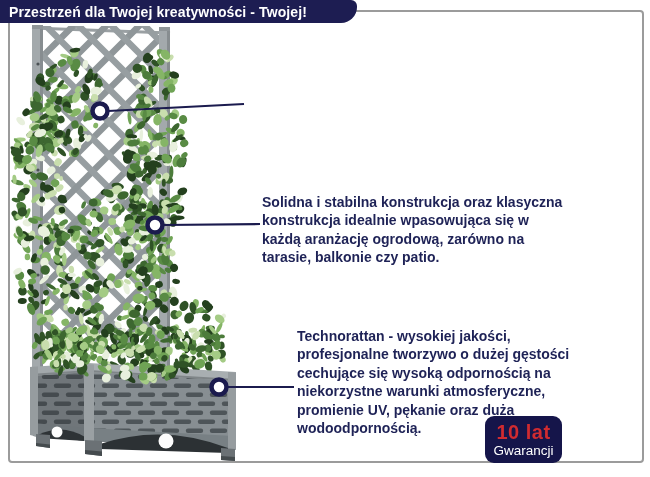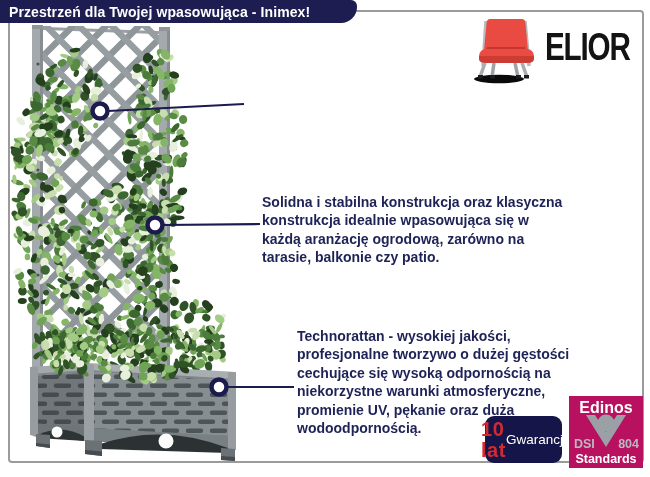--- a/index.html
+++ b/index.html
@@ -21,61 +21,41 @@
   
   #overlay{position:absolute;left:0;top:0;z-index:5;pointer-events:none;}
   
   .callout{position:absolute;margin:0;color:#1e2256;font-weight:bold;font-size:14px;
            line-height:18.4px;white-space:pre-line;z-index:6;letter-spacing:0;}
   #callout-1{left:247px;top:90px;width:345px;}
   #callout-2{left:262px;top:193px;width:345px;}
   #callout-3{left:297px;top:327px;width:330px;}
   
   #badge-guarantee{position:absolute;left:485px;top:416px;width:77px;height:47px;background:#15154a;
-                   border-radius:9px;z-index:8;display:flex;flex-direction:row;align-items:center;justify-content:center;}
+                   border-radius:9px;z-index:8;display:flex;flex-direction:column;align-items:center;justify-content:center;}
   #badge-guarantee .b1{color:#d02b30;font-weight:bold;font-size:20px;line-height:21px;letter-spacing:.5px;}
   #badge-guarantee .b2{color:#fff;font-weight:normal;font-size:13.5px;line-height:15px;}
   #badge-edinos{position:absolute;left:569px;top:396px;width:74px;height:72px;background:#b8115f;z-index:8;}
   #badge-edinos .eb{position:absolute;left:0;top:3px;width:100%;text-align:center;color:#fff;font-weight:bold;font-size:16px;}
   #badge-edinos .dsi{position:absolute;left:5px;bottom:17px;color:#b9bac4;font-weight:bold;font-size:12.5px;}
   #badge-edinos .n804{position:absolute;right:4px;bottom:17px;color:#b9bac4;font-weight:bold;font-size:12.5px;}
   #badge-edinos .std{position:absolute;left:0;bottom:2px;width:100%;text-align:center;color:#fff;font-weight:bold;font-size:12.5px;}
   #badge-edinos svg{position:absolute;left:13px;top:17px;}
 </style>
 </head>
 <body>
 
 <div id="stage">
 
   <div id="frame"></div>
 
   <div id="header-bar">
-    <span>Przestrzeń dla Twojej wpasowująca - Inimex!</span>
+    <span>Przestrzeń dla Twojej kreatywności - Twojej!</span>
   </div>
 
-  <div id="logo">
-    <svg width="70" height="68" viewBox="0 0 70 68">
-      <ellipse cx="27" cy="61" rx="25" ry="4.2" fill="#0a0a0a"></ellipse>
-      <path d="M14 3 L11 48" stroke="#b6babd" stroke-width="3.5" fill="none"></path>
-      <path d="M53 3 L57 48" stroke="#b6babd" stroke-width="3.5" fill="none"></path>
-      <path d="M18 1 h32 q3 0 3.4 4 l2.6 28 h-44 l2.6 -28 q0.4 -4 3.4 -4 z" fill="#e94a42"></path>
-      <path d="M15 29 h38 l0.6 4 h-39.2 z" fill="#c63630"></path>
-      <rect x="7" y="31" width="55" height="14" rx="7" fill="#ea4b43"></rect>
-      <path d="M7 41 q0 4 7 4 h41 q7 0 7 -4 l0 -3 h-55 z" fill="#cd3b35"></path>
-      <path d="M13 45 L8 59" stroke="#a9adb0" stroke-width="3.5"></path>
-      <path d="M22 45 L20 59" stroke="#9fa3a6" stroke-width="3.5"></path>
-      <path d="M50 45 L55 59" stroke="#a9adb0" stroke-width="3.5"></path>
-      <path d="M43 45 L46 59" stroke="#9fa3a6" stroke-width="3.5"></path>
-      <rect x="6" y="57" width="5" height="3.5" fill="#1c1c1c"></rect>
-        <rect x="18" y="57" width="5" height="3.5" fill="#1c1c1c"></rect>
-      <rect x="52" y="57" width="5" height="3.5" fill="#1c1c1c"></rect>
-        <rect x="44" y="57" width="5" height="3.5" fill="#1c1c1c"></rect>
-    </svg>
-    <span class="brand">ELIOR</span>
-  </div>
 
   <svg id="product" width="240" height="445" viewBox="0 0 240 445">
     <defs>
       <pattern id="weave" width="24" height="18" patternUnits="userSpaceOnUse">
         <rect width="24" height="18" fill="#878e92"></rect>
         <path d="M3 3.5 h13 a2.2 2.2 0 0 1 0 4.4 h-13 a2.2 2.2 0 0 1 0 -4.4 z" fill="#4e5559"></path>
         <path d="M15 12.5 h13 a2.2 2.2 0 0 1 0 4.4 h-13 a2.2 2.2 0 0 1 0 -4.4 z" fill="#4e5559"></path>
         <path d="M-9 12.5 h13 a2.2 2.2 0 0 1 0 4.4 h-13 a2.2 2.2 0 0 1 0 -4.4 z" fill="#4e5559"></path>
       </pattern>
       <clipPath id="latclip">
@@ -1221,24 +1201,14 @@
   <p class="callout" id="callout-2">Solidna i stabilna konstrukcja oraz klasyczna
 konstrukcja idealnie wpasowująca się w
 każdą aranżację ogrodową, zarówno na
 tarasie, balkonie czy patio.</p>
 
   <div id="badge-guarantee">
     <span class="b1">10 lat</span>
     <span class="b2">Gwarancji</span>
   </div>
 
-  <div id="badge-edinos">
-    <span class="eb">Edinos</span>
-    <svg width="48" height="38" viewBox="0 0 48 38">
-      <path d="M4 2 L24 34 L44 2 L35 2 L24 19 L13 2 Z" fill="#9aa0a6"></path>
-      <circle cx="24" cy="10" r="8.5" fill="#9aa0a6"></circle>
-    </svg>
-    <span class="dsi">DSI</span>
-    <span class="n804">804</span>
-    <span class="std">Standards</span>
-  </div>
 
 </div>
 
 </body></html>

